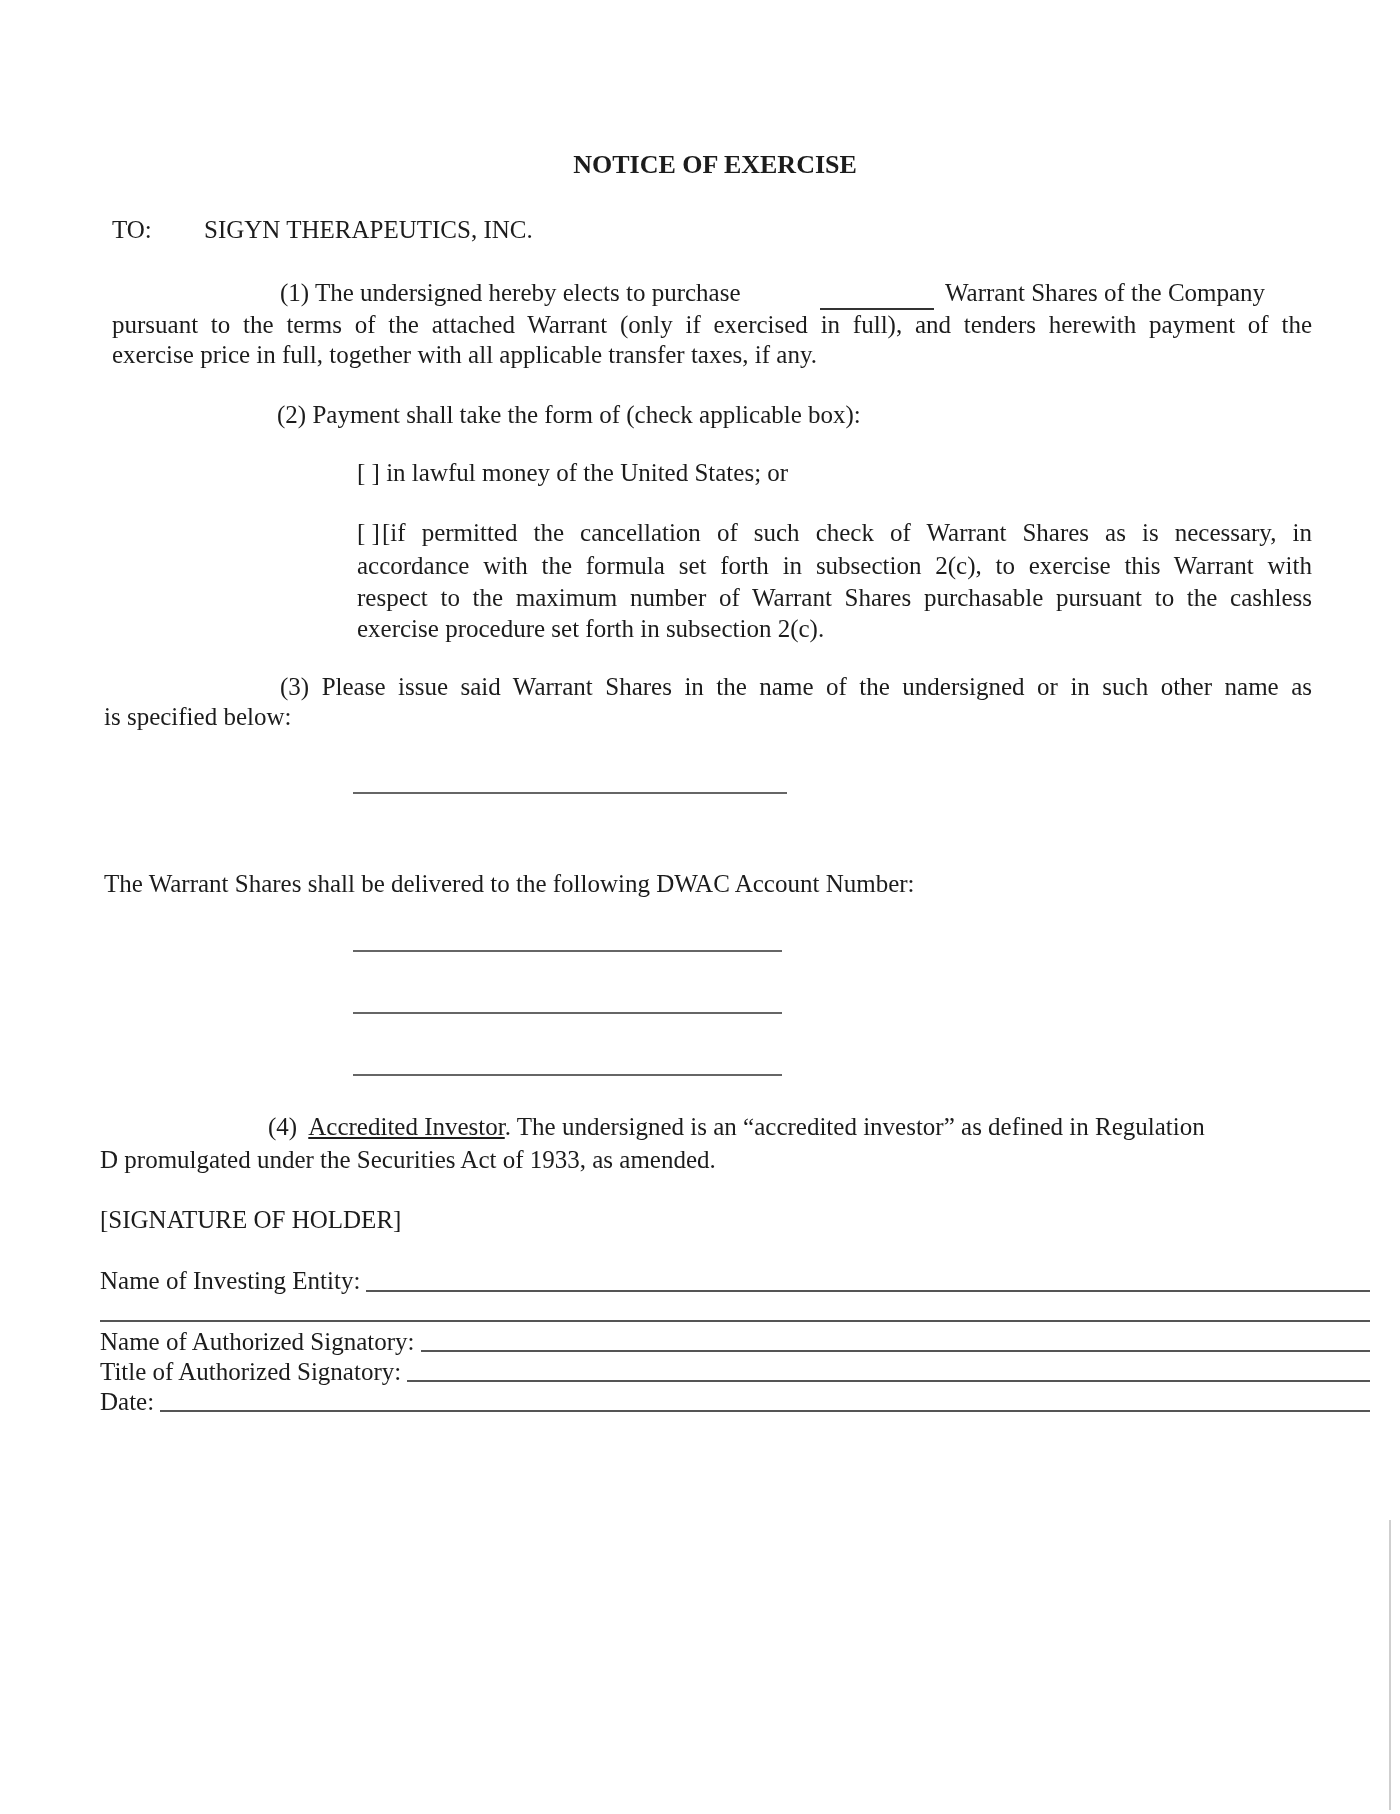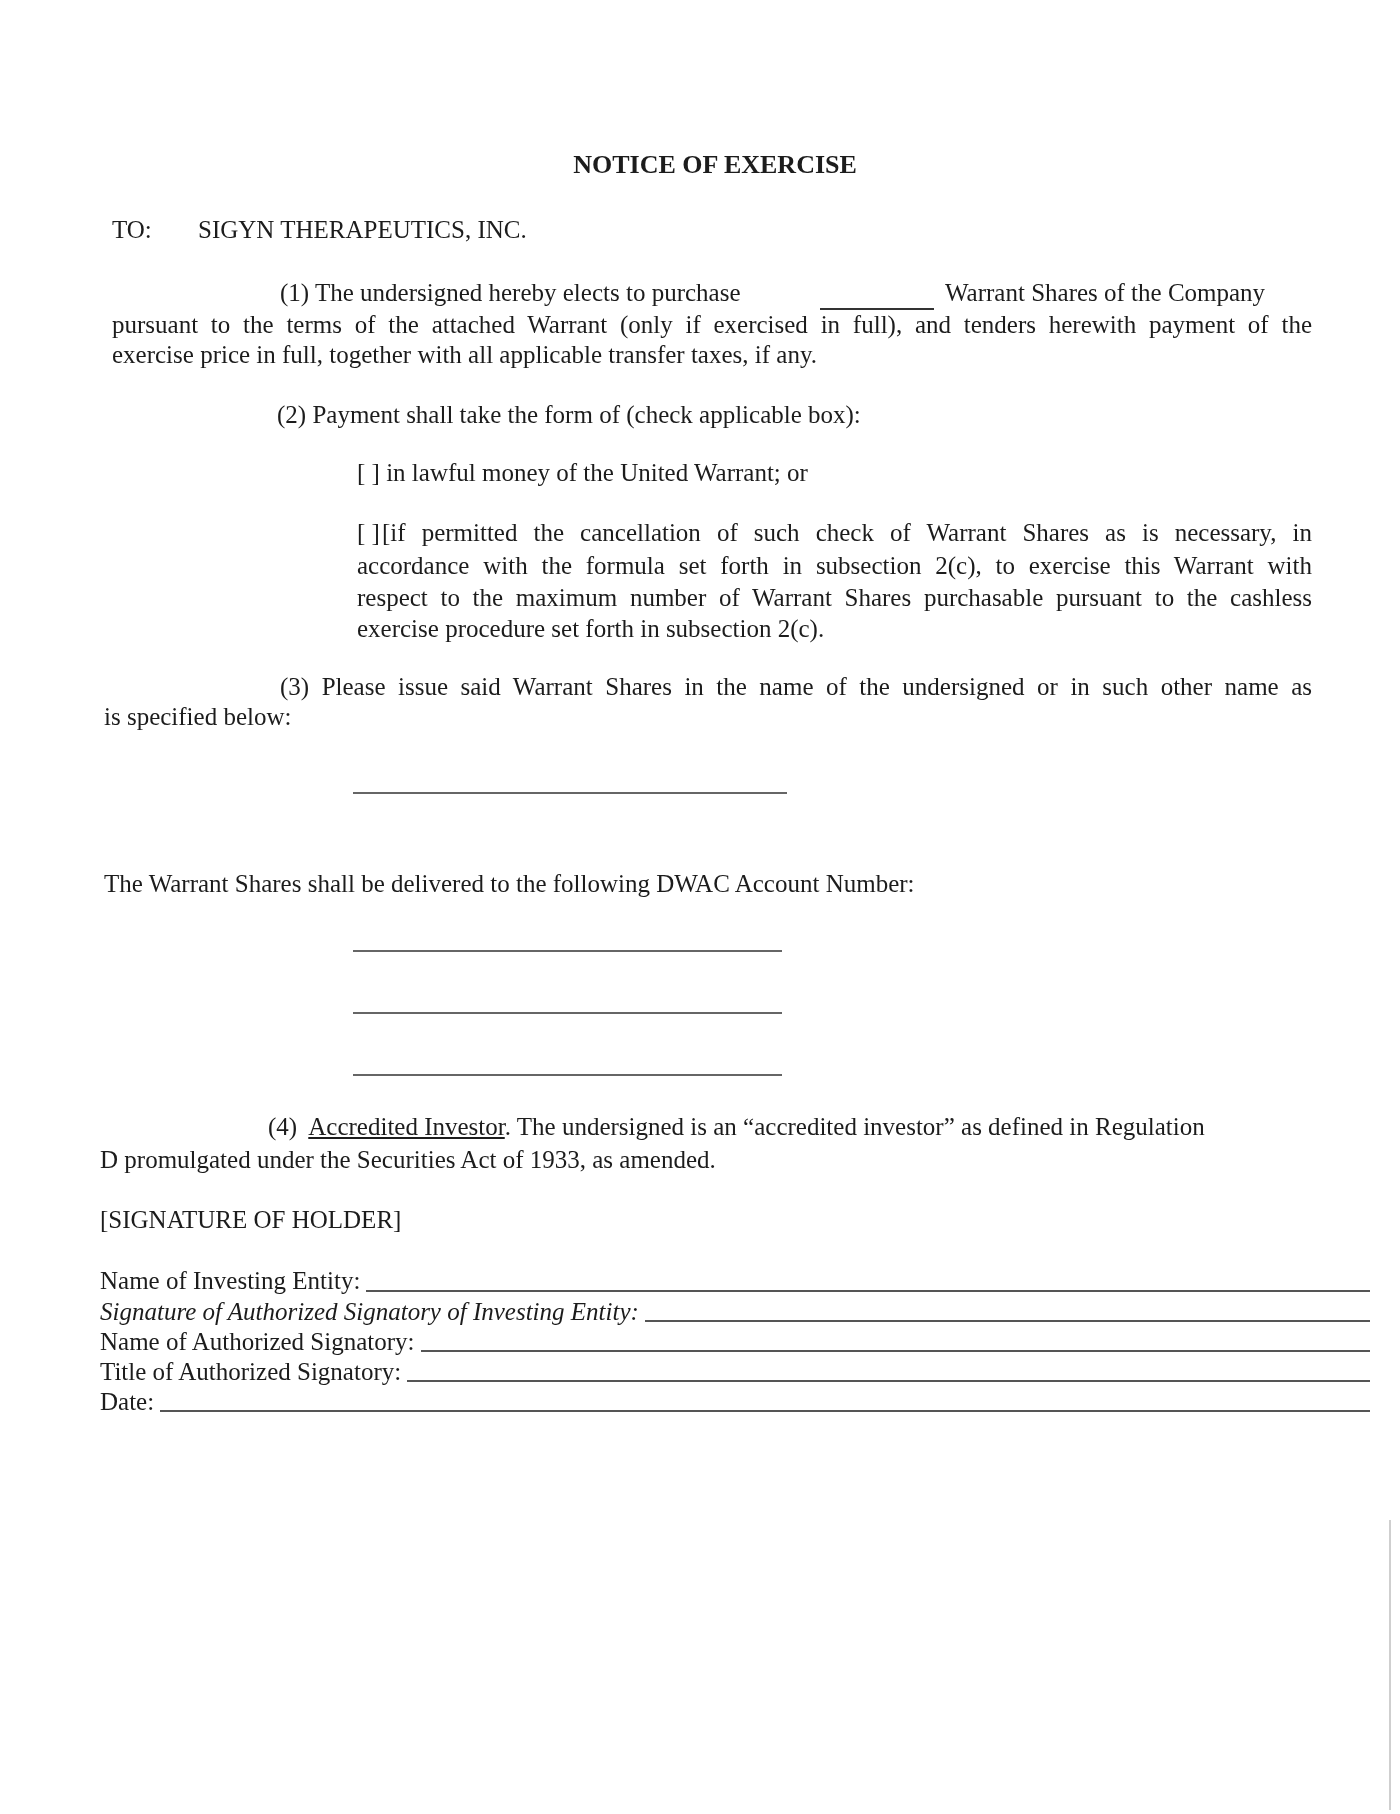--- a/index.html
+++ b/index.html
@@ -24,33 +24,33 @@
   .scan-edge { position: absolute; left: 1389px; top: 1520px; width: 2px; height: 290px; background: #cfcfcf; }
 </style>
 </head>
 <body>
 
 <div>
 
   <div class="abs txt title">NOTICE OF EXERCISE</div>
 
   <div class="abs txt" style="left:112px; top:215px;">TO:</div>
-  <div class="abs txt" style="left:198px; top:215px;text-align:center;">SIGYN THERAPEUTICS, INC.</div>
+  <div class="abs txt" style="left:204px; top:215px;text-align:center;">SIGYN THERAPEUTICS, INC.</div>
 
   <div class="abs txt" style="left:280px; top:278px;">(1) The undersigned hereby elects to purchase</div>
   <input class="abs" style="left: 820px; top: 282px; width: 110px; height: 24px; border-top: none; border-right: none; border-left: none; border-image: initial; border-bottom: 2px solid rgb(51, 51, 51); background: transparent; outline: none;" value="">
   <div class="abs txt" style="left:945px; top:278px;">Warrant Shares of the Company</div>
   <div class="abs txt just" style="left:112px; top:310px; width:1200px;">pursuant to the terms of the attached Warrant (only if exercised in full), and tenders herewith payment of the</div>
   <div class="abs txt" style="left:112px; top:340px;">exercise price in full, together with all applicable transfer taxes, if any.</div>
 
   <div class="abs txt" style="left:277px; top:400px;">(2) Payment shall take the form of (check applicable box):</div>
 
   <div class="abs txt" style="left:357px; top:458px;">
     <span class="checkbox">[ ]</span>
-    <span>in lawful money of the United Warrant; or</span>
+    <span>in lawful money of the United States; or</span>
   </div>
 
   <div class="abs txt" style="left:357px; top:518px;">
     <span class="checkbox">[ ]</span>
   </div>
   <div class="abs txt just" style="left:382px; top:518px; width:930px;">[if permitted the cancellation of such check of Warrant Shares as is necessary, in</div>
   <div class="abs txt just" style="left:357px; top:551px; width:955px;">accordance with the formula set forth in subsection 2(c), to exercise this Warrant with</div>
   <div class="abs txt just" style="left:357px; top:583px; width:955px;">respect to the maximum number of Warrant Shares purchasable pursuant to the cashless</div>
   <div class="abs txt" style="left:357px; top:614px;">exercise procedure set forth in subsection 2(c).</div>
 
@@ -69,21 +69,20 @@
   </div>
   <div class="abs txt" style="left:100px; top:1145px;">D promulgated under the Securities Act of 1933, as amended.</div>
 
   <div class="abs txt" style="left:100px; top:1205px;">[SIGNATURE OF HOLDER]</div>
 
   <div class="field-row" style="top:1266px;align-items:center;">
     <span class="field-label">Name of Investing Entity:</span>
     <input class="field-input" value="" style="">
   </div>
   <div class="field-row" style="top:1296px;">
-    <span class="field-label italic">Signature of Authorized Signatory of Investing Entity:</span>
     <input class="field-input" value="" style="">
   </div>
   <div class="field-row" style="top:1326px;">
     <span class="field-label">Name of Authorized Signatory:</span>
     <input class="field-input" value="" style="">
   </div>
   <div class="field-row" style="top:1356px;">
     <span class="field-label">Title of Authorized Signatory:</span>
     <input class="field-input" value="" style="">
   </div>

